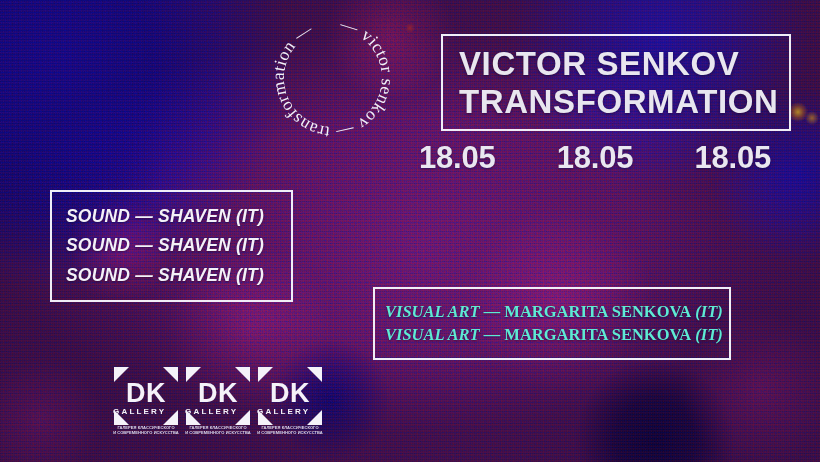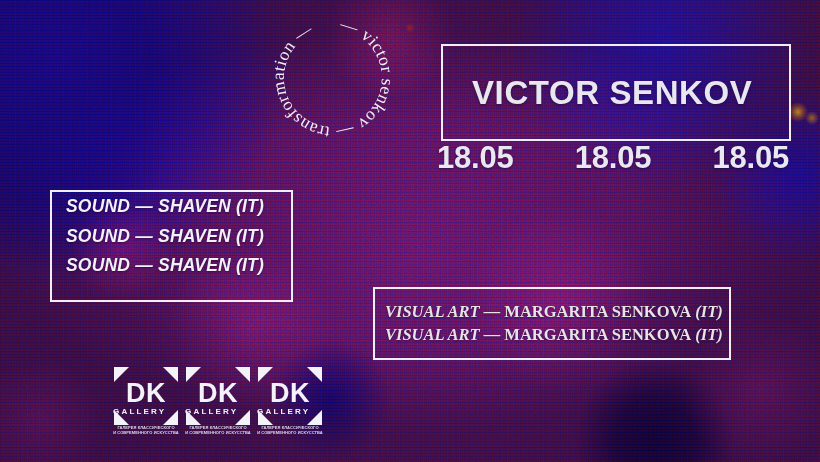--- a/index.html
+++ b/index.html
@@ -86,42 +86,42 @@
   
   .frame {
     position: absolute;
     border: 2px solid #f0eef7;
     box-sizing: border-box;
   }
 
   
   #title-box {
     left: 441px;
-    top: 44px;
+    top: 34px;
     width: 350px;
     height: 97px;
     display: flex;
     flex-direction: column;
     justify-content: center;
-    padding-left: 29px;
+    padding-left: 16px;
   }
   .title-line {
     color: #e8e6ef;
     font-size: 33px;
     font-weight: bold;
     letter-spacing: 0.6px;
     line-height: 1.14;
     white-space: nowrap;
     text-shadow: 0 1px 3px rgba(20,5,45,0.55);
   }
 
   
   #dates {
     position: absolute;
-    left: 437px;
+    left: 419px;
     top: 140px;
     width: 352px;
     display: flex;
     justify-content: space-between;
     text-align: right;
   }
   .date {
     color: #e9e7f0;
     font-size: 31px;
     font-weight: bold;
@@ -146,20 +146,21 @@
   }
 
   
   #sound-box {
     left: 50px;
     top: 190px;
     width: 243px;
     height: 112px;
     display: flex;
     flex-direction: column;
+    justify-content: center;
     padding-left: 14px;
   }
   .sound-line {
     color: #f3f1f8;
     font-size: 17.5px;
     font-weight: bold;
     font-style: italic;
     letter-spacing: 0.2px;
     line-height: 1.0;
     margin: 6px 0;
@@ -173,21 +174,21 @@
     top: 287px;
     width: 358px;
     height: 73px;
     display: flex;
     flex-direction: column;
     justify-content: center;
     padding-left: 10px;
   }
   .visual-line {
     font-family: "Liberation Serif", serif;
-    color: #e5e5e5;
+    color: #5eead4;
     font-size: 16.5px;
     font-weight: bold;
     line-height: 1.0;
     margin: 3.5px 0;
     white-space: nowrap;
     text-shadow: 0 1px 2px rgba(20,5,45,0.5);
   }
   .visual-line .ital { font-style: italic; }
 
   
@@ -266,20 +267,21 @@
         <path id="circlePath" d="M 70,70 m 0,-49 a 49,49 0 1,1 -0.1,0 Z"></path>
       </defs>
       <text>
         <textPath href="#circlePath" startOffset="2%">— victor senkov — transformation —</textPath>
       </text>
     </svg>
   </div>
 
   <div id="title-box" class="frame">
     <div class="title-line">VICTOR SENKOV</div>
+    <div class="title-line">TRANSFORMATION</div>
   </div>
 
   <div id="dates">
     <span class="date">18.05</span>
     <span class="date">18.05</span>
     <span class="date">18.05</span>
   </div>
 
   <div id="sound-box" class="frame">
     <div class="sound-line">SOUND — SHAVEN (IT)</div>

